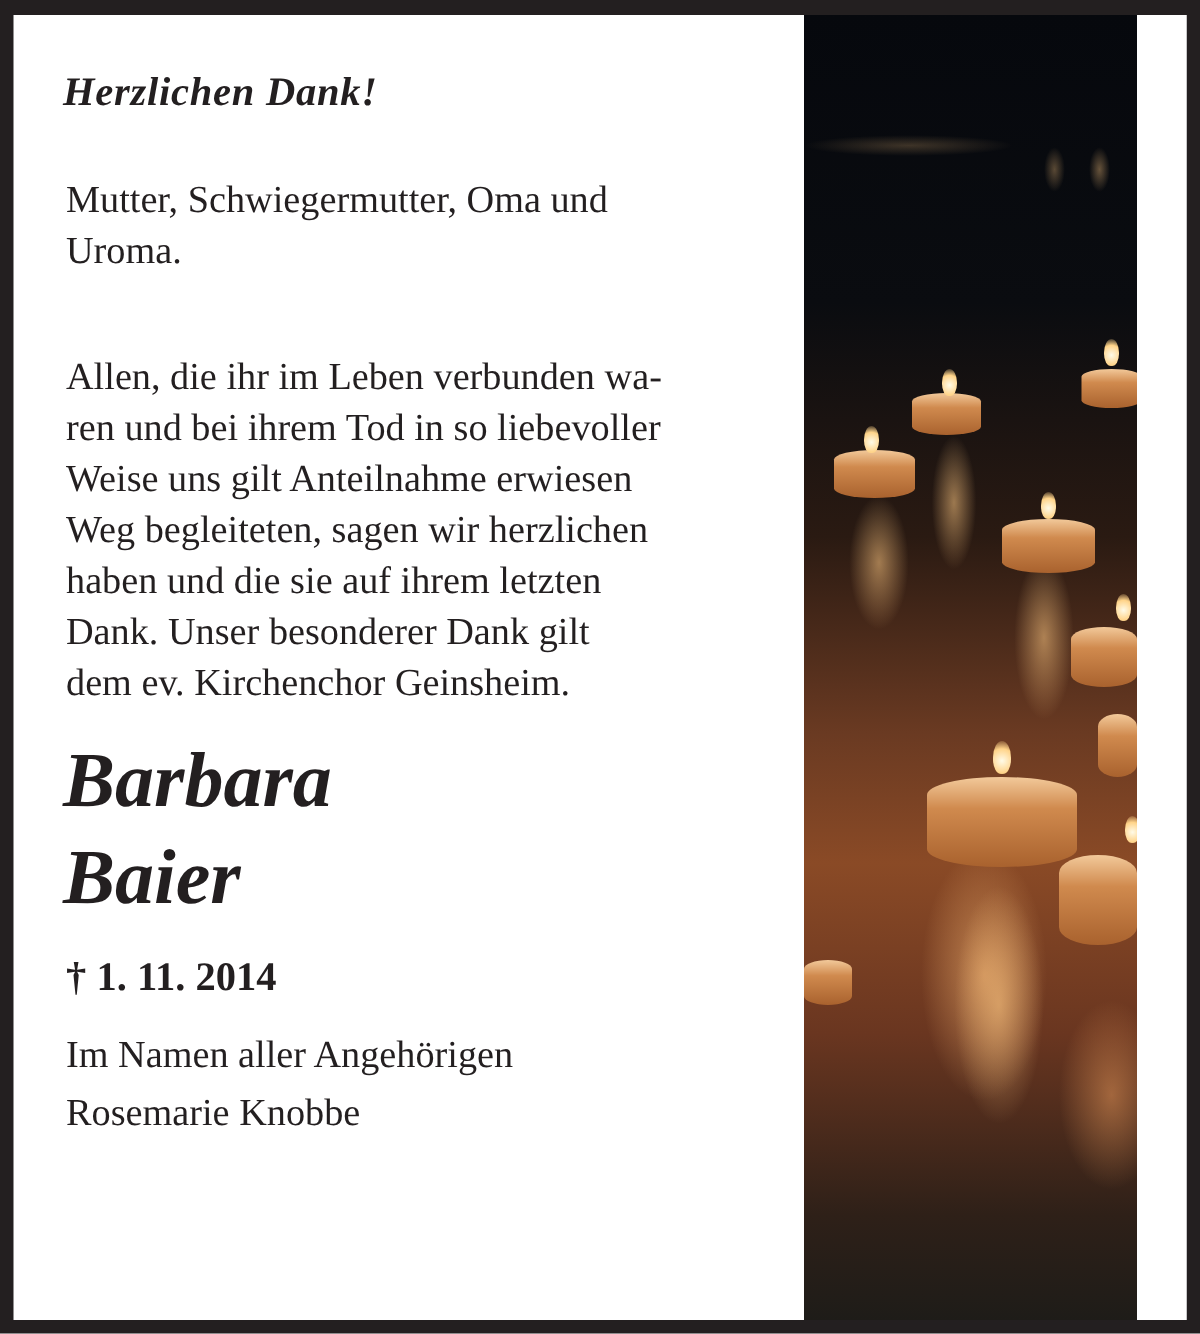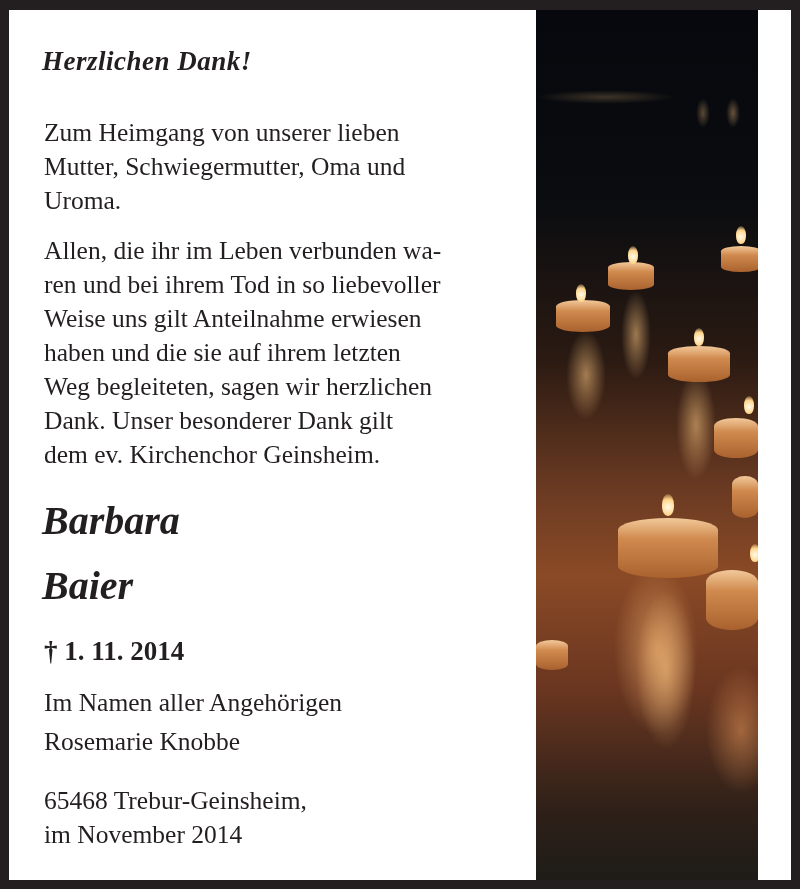--- a/index.html
+++ b/index.html
@@ -4,21 +4,21 @@
 <style>
   html, body { margin:0; padding:0; }
   body { width:800px; height:889px; background:#231f20; position:relative; overflow:hidden; }
   .panel { position:absolute; left:9px; top:10px; width:782px; height:870px; background:#ffffff; }
   .text-col { position:absolute; left:0; top:0; width:527px; height:870px; }
   .headline { position:absolute; left:33px; top:36px; margin:0; font-family:"Liberation Serif", serif; font-style:italic; font-weight:bold; font-size:27px; letter-spacing:0.5px; color:#231f20; white-space:nowrap; }
   .para { position:absolute; left:35px; margin:0; font-family:"Liberation Serif", serif; font-size:25.5px; line-height:34px; color:#231f20; }
   .para span { display:block; white-space:nowrap; }
   .p1 { top:106px; }
   .p2 { top:224px; }
-  .name { position:absolute; left:33px; top:478px; margin:0; font-family:"Liberation Serif", serif; font-style:italic; font-weight:bold; font-size:40px; line-height:65px; color:#231f20; }
+  .name { position:absolute; left:33px; top:478px; margin:0; font-family:"Liberation Serif", serif; font-style:italic; font-weight:bold; font-size:52px; line-height:65px; color:#231f20; }
   .name span { display:block; }
   .death { position:absolute; left:35px; top:626px; margin:0; font-family:"Liberation Serif", serif; font-weight:bold; font-size:27px; color:#231f20; white-space:nowrap; }
   .line { position:absolute; left:35px; margin:0; font-family:"Liberation Serif", serif; font-size:25.5px; color:#231f20; white-space:nowrap;text-align:center; }
   .l1 { top:678px; }
   .l2 { top:717px; font-weight:normal; }
   .addr { position:absolute; left:35px; top:774px; margin:0; font-family:"Liberation Serif", serif; font-size:25.5px; line-height:34px; color:#231f20; }
   .addr span { display:block; white-space:nowrap; }
   .photo { position:absolute; left:527px; top:0; width:222px; height:870px; overflow:hidden;
     background:
       radial-gradient(ellipse 60px 120px at 120px 640px, rgba(255,190,120,0.55), rgba(0,0,0,0) 70%),
@@ -31,49 +31,44 @@
   .right-strip { position:absolute; left:749px; top:0; width:33px; height:870px; background:#ffffff; }
 </style>
 </head>
 <body>
 
 <div class="panel">
   <div class="text-col">
     <h1 class="headline">Herzlichen Dank!</h1>
 
     <p class="para p1">
-      <span>Zum Heimgang von unserer lieben</span>
       <span>Mutter, Schwiegermutter, Oma und</span>
       <span>Uroma.</span>
     </p>
 
     <p class="para p2">
       <span>Allen, die ihr im Leben verbunden wa-</span>
       <span>ren und bei ihrem Tod in so liebevoller</span>
       <span>Weise uns gilt Anteilnahme erwiesen</span>
+      <span>Weg begleiteten, sagen wir herzlichen</span>
       <span>haben und die sie auf ihrem letzten</span>
-      <span>Weg begleiteten, sagen wir herzlichen</span>
       <span>Dank. Unser besonderer Dank gilt</span>
       <span>dem ev. Kirchenchor Geinsheim.</span>
     </p>
 
     <h2 class="name">
       <span>Barbara</span>
       <span>Baier</span>
     </h2>
 
     <p class="death">† 1. 11. 2014</p>
 
     <p class="line l1">Im Namen aller Angehörigen</p>
     <p class="line l2">Rosemarie Knobbe</p>
 
-    <p class="addr">
-      <span>65468 Trebur-Geinsheim,</span>
-      <span>im November 2014</span>
-    </p>
   </div>
 
   <div class="photo">
 
     <div class="glow" style="left:0;top:80px;width:140px;height:14px;opacity:.4;"></div>
     <div class="glow" style="left:160px;top:88px;width:14px;height:30px;opacity:.6;"></div>
     <div class="glow" style="left:190px;top:88px;width:14px;height:30px;opacity:.7;"></div>
 
     <div class="glow" style="left:30px;top:320px;width:40px;height:90px;"></div>
     <div class="candle" style="left:20px;top:290px;width:54px;height:32px;"></div>

